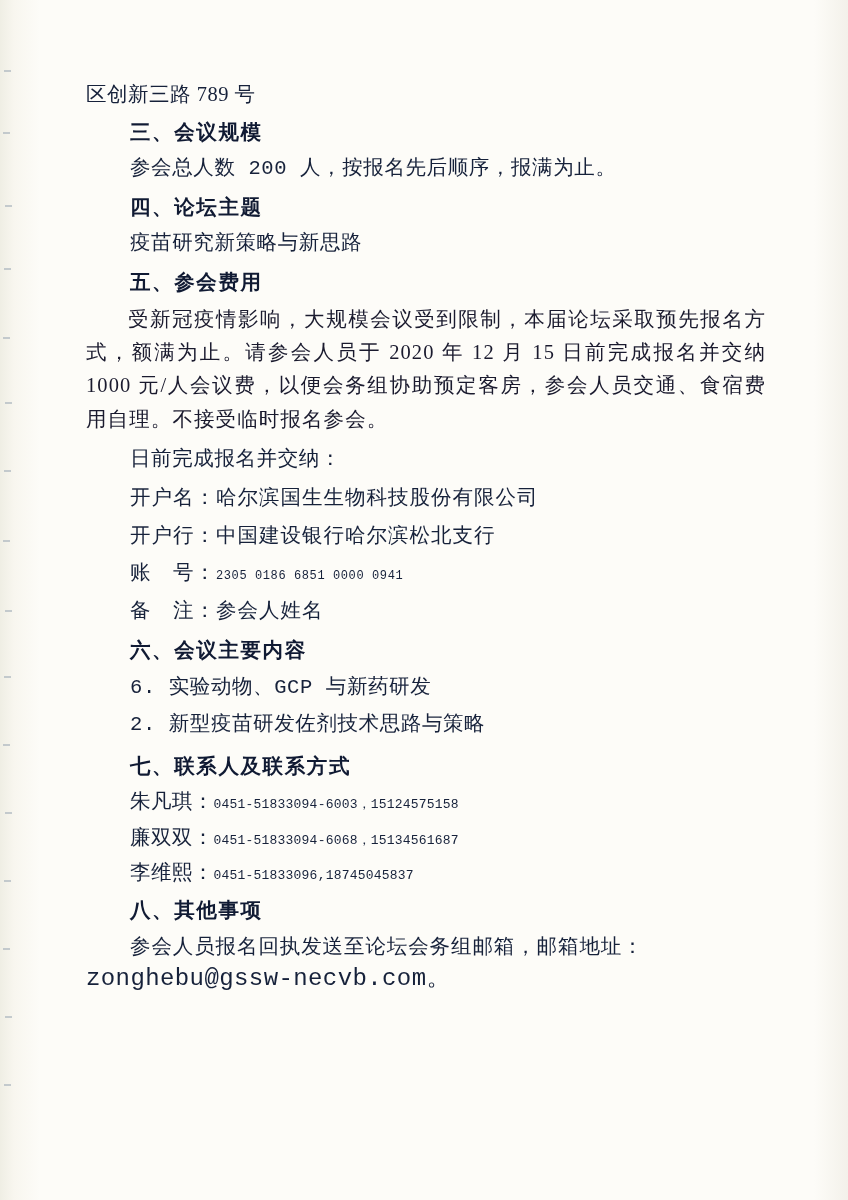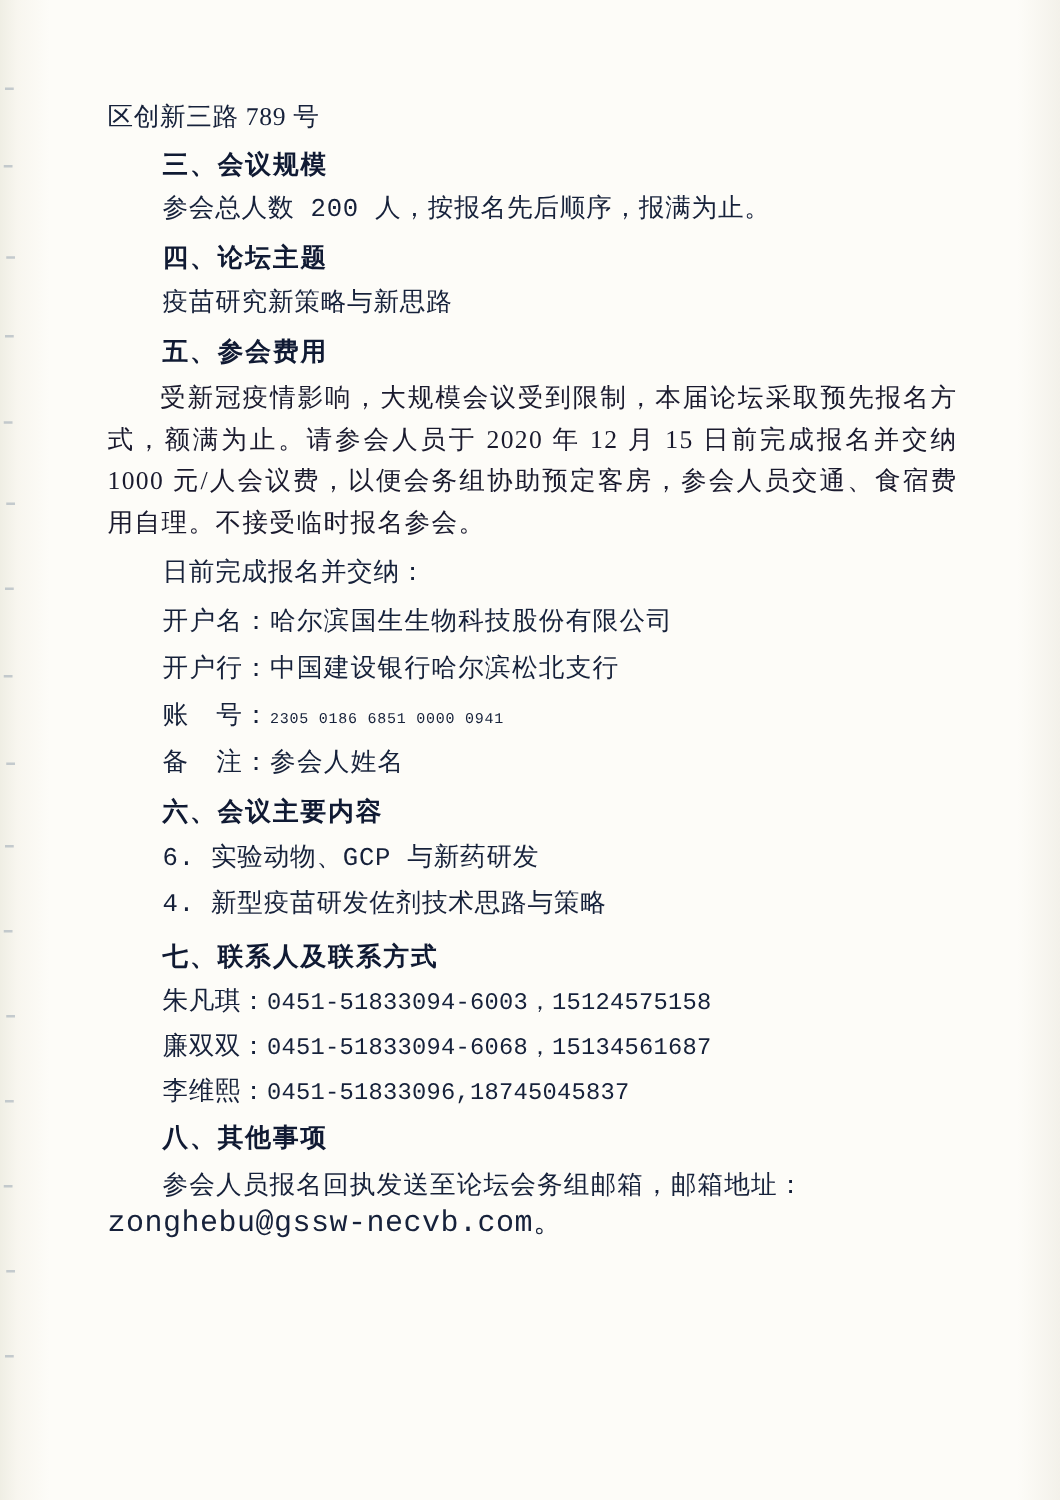--- a/index.html
+++ b/index.html
@@ -91,21 +91,21 @@
     margin-left: 44px;
     margin-top: 17px;
   }
   .contact {
     margin-left: 44px;
     margin-top: 15px;
     letter-spacing: 0.4px;
   }
   .contact .num {
     font-family: "Liberation Mono", "DejaVu Sans Mono", monospace;
-    font-size: 19px;
+    font-size: 13px;
     letter-spacing: 0.2px;
   }
   .email {
     font-family: "Liberation Mono", "DejaVu Sans Mono", monospace;
     font-size: 24px;
     letter-spacing: 0.4px;
     margin-left: 0;
   }
   .last-para {
     margin-left: 44px;
@@ -169,21 +169,21 @@
 
     <div class="line para acct-line row"><span class="acct-label">账　号：</span><span class="mono">2305 0186 6851 0000 0941</span></div>
 
     <div class="line para acct-line row"><span class="acct-label">备　注：</span><span>参会人姓名</span></div>
 
     <div class="sp-3"></div>
     <div class="line heading">六、会议主要内容</div>
     <div class="sp-2"></div>
     <div class="line para indent2">6. 实验动物、GCP 与新药研发</div>
     <div class="sp-2"></div>
-    <div class="line para indent2">4. 新型疫苗研发佐剂技术思路与策略</div>
+    <div class="line para indent2">2. 新型疫苗研发佐剂技术思路与策略</div>
 
     <div class="sp-3"></div>
     <div class="line heading">七、联系人及联系方式</div>
 
     <div class="line contact"><span>朱凡琪：</span><span class="num">0451-51833094-6003，15124575158</span></div>
     <div class="line contact"><span>廉双双：</span><span class="num">0451-51833094-6068，15134561687</span></div>
     <div class="line contact"><span>李维熙：</span><span class="num">0451-51833096,18745045837</span></div>
 
     <div class="sp-2"></div>
     <div class="line heading">八、其他事项</div>

